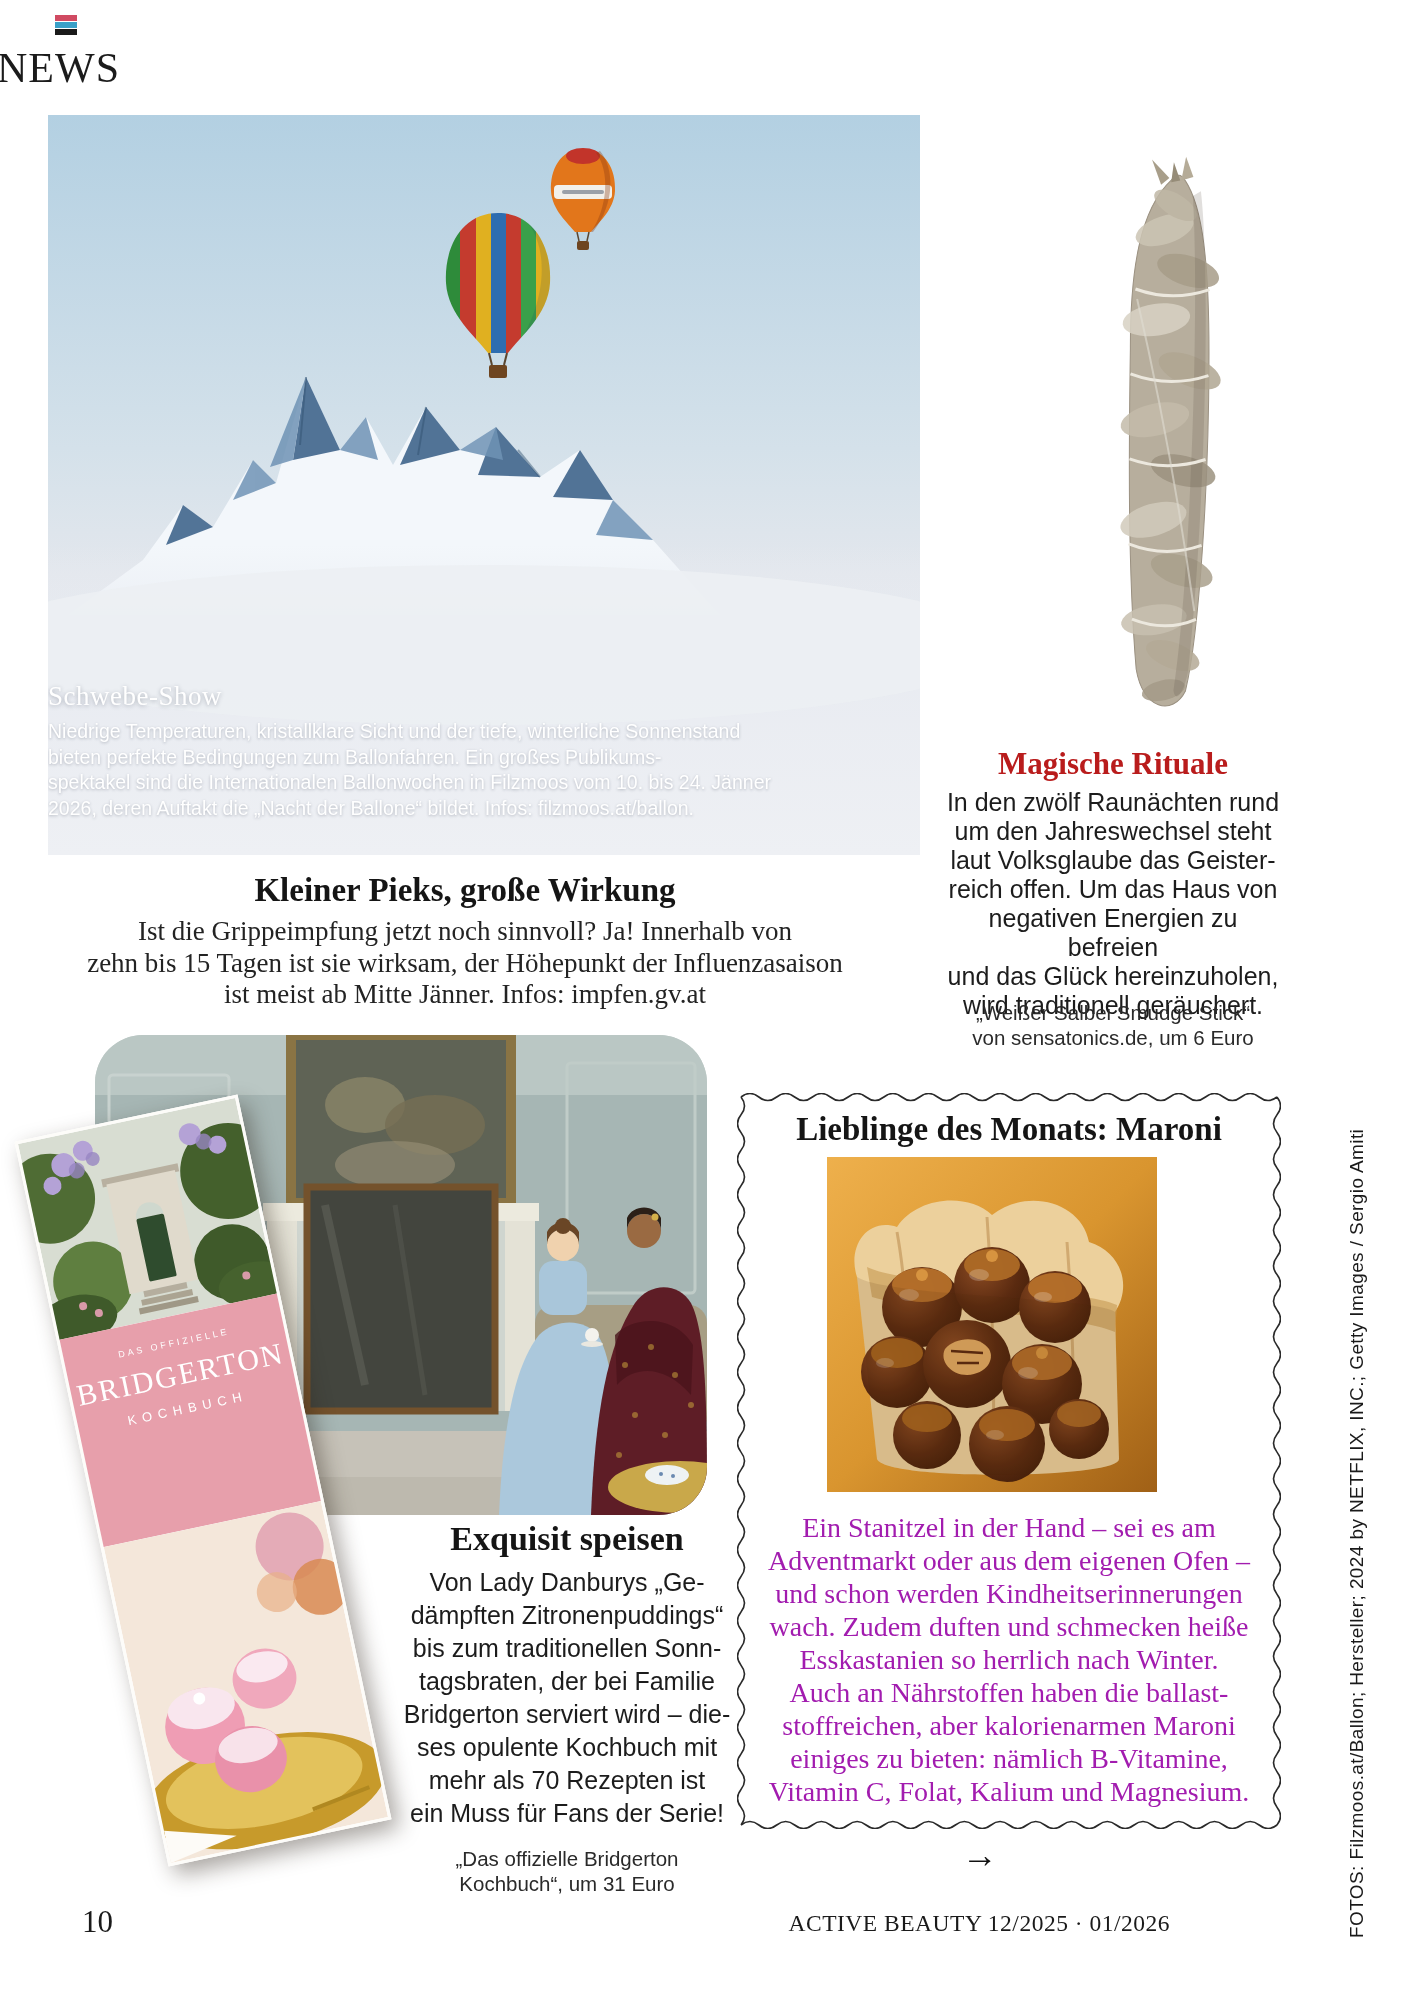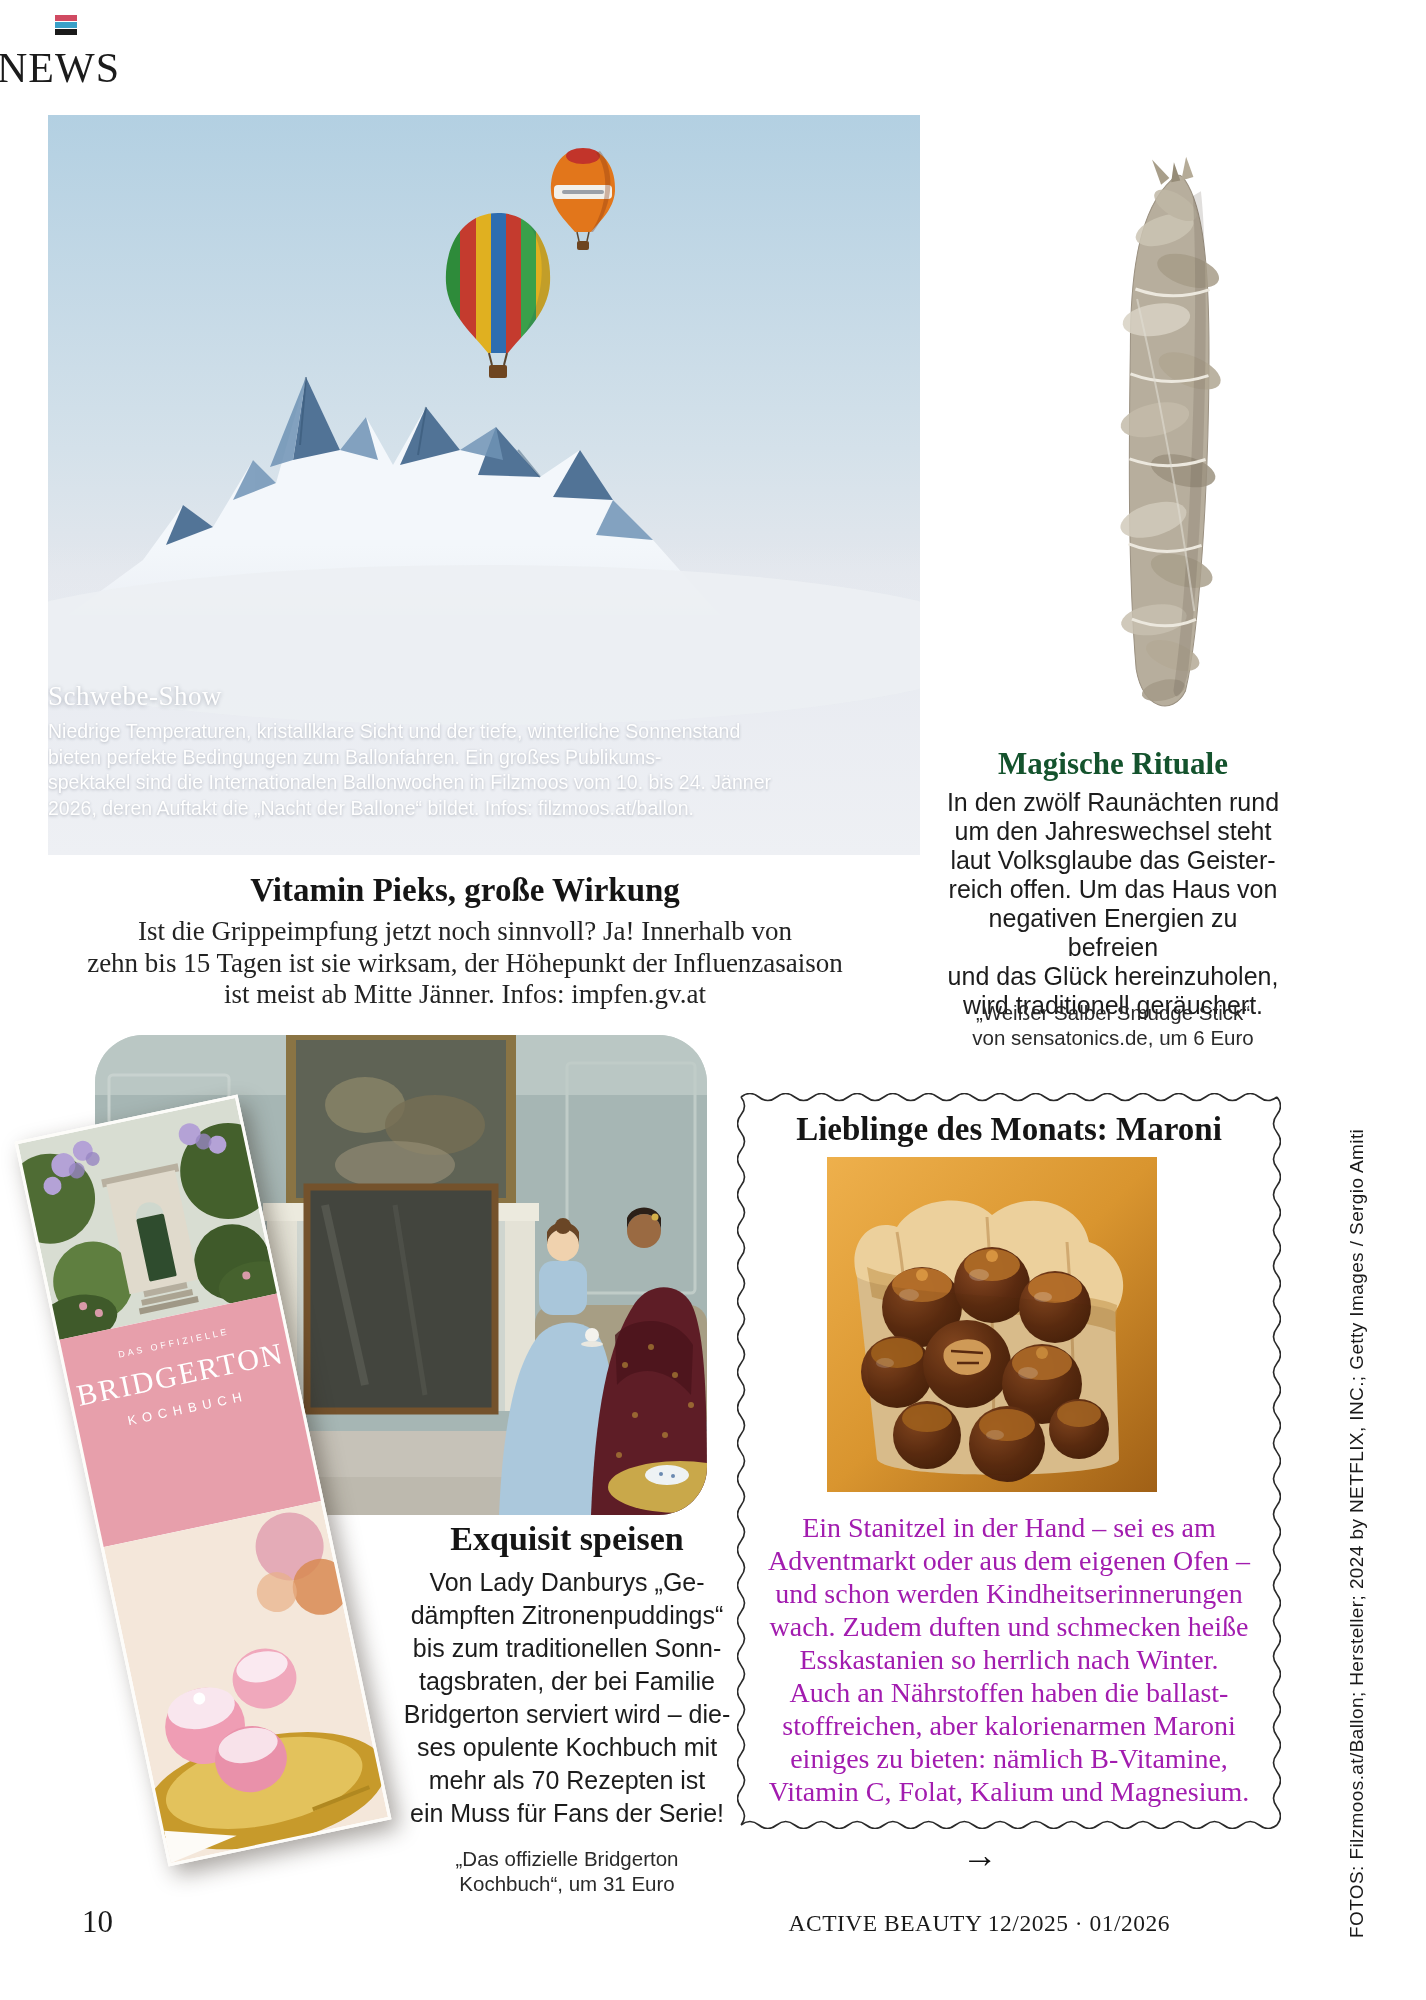--- a/index.html
+++ b/index.html
@@ -25,21 +25,21 @@
                 text-shadow:0 1px 3px rgba(40,50,70,.3);}
 
   
   .flu{left:15px;top:872px;width:900px;}
   .flu h2{margin:0;font-family:"Liberation Serif",serif;font-size:33px;color:#151515;}
   .flu .body{margin-top:7px;font-family:"Liberation Serif",serif;font-size:27px;line-height:31.5px;color:#232323;}
 
   
   .smudge{left:1072px;top:150px;}
   .ritual-title{left:950px;top:746px;width:326px;font-family:"Liberation Serif",serif;
-                font-weight:700;font-size:31px;color:#14532d;}
+                font-weight:700;font-size:31px;color:#b91c1c;}
   .ritual-body{left:944px;top:788px;width:338px;font-size:25px;line-height:29px;color:#1c1c1c;}
   .ritual-product{left:950px;top:1000px;width:326px;font-size:20.5px;line-height:25px;color:#2a2a2a;}
 
   
   .maroni-box{left:737px;top:1093px;width:544px;height:736px;}
   .maroni-box svg.wavy{position:absolute;left:0;top:0;}
   .maroni-title{position:absolute;left:0;top:18px;width:100%;font-family:"Liberation Serif",serif;
                 font-weight:700;font-size:33px;color:#151515;}
   .maroni-photo{position:absolute;left:90px;top:64px;}
   .maroni-body{position:absolute;left:6px;top:418px;width:532px;
@@ -153,21 +153,21 @@
     <figcaption class="balloon-overlay">
       <div class="balloon-title">Schwebe-Show</div>
       <div class="balloon-body preline">Niedrige Temperaturen, kristallklare Sicht und der tiefe, winterliche Sonnenstand
 bieten perfekte Bedingungen zum Ballonfahren. Ein großes Publikums-
 spektakel sind die Internationalen Ballonwochen in Filzmoos vom 10. bis 24. Jänner
 2026, deren Auftakt die „Nacht der Ballone“ bildet. Infos: filzmoos.at/ballon.</div>
     </figcaption>
   </figure>
 
   <section class="abs flu center">
-    <h2>Vitamin Pieks, große Wirkung</h2>
+    <h2>Kleiner Pieks, große Wirkung</h2>
     <div class="body preline">Ist die Grippeimpfung jetzt noch sinnvoll? Ja! Innerhalb von
 zehn bis 15 Tagen ist sie wirksam, der Höhepunkt der Influenzasaison
 ist meist ab Mitte Jänner. Infos: impfen.gv.at</div>
   </section>
 
   <div class="abs smudge">
     <svg width="180" height="592" viewBox="0 0 180 592">
       <g transform="rotate(2 90 296)">
         <path d="M90,30 C60,60 52,120 55,200 C57,300 60,420 72,520 C80,560 110,566 122,540 C134,480 138,330 134,210 C131,110 122,55 104,30 C99,22 95,24 90,30 Z" fill="#b7ae9d" stroke="#9a9080" stroke-width="1"></path>
         <g opacity="0.85">

